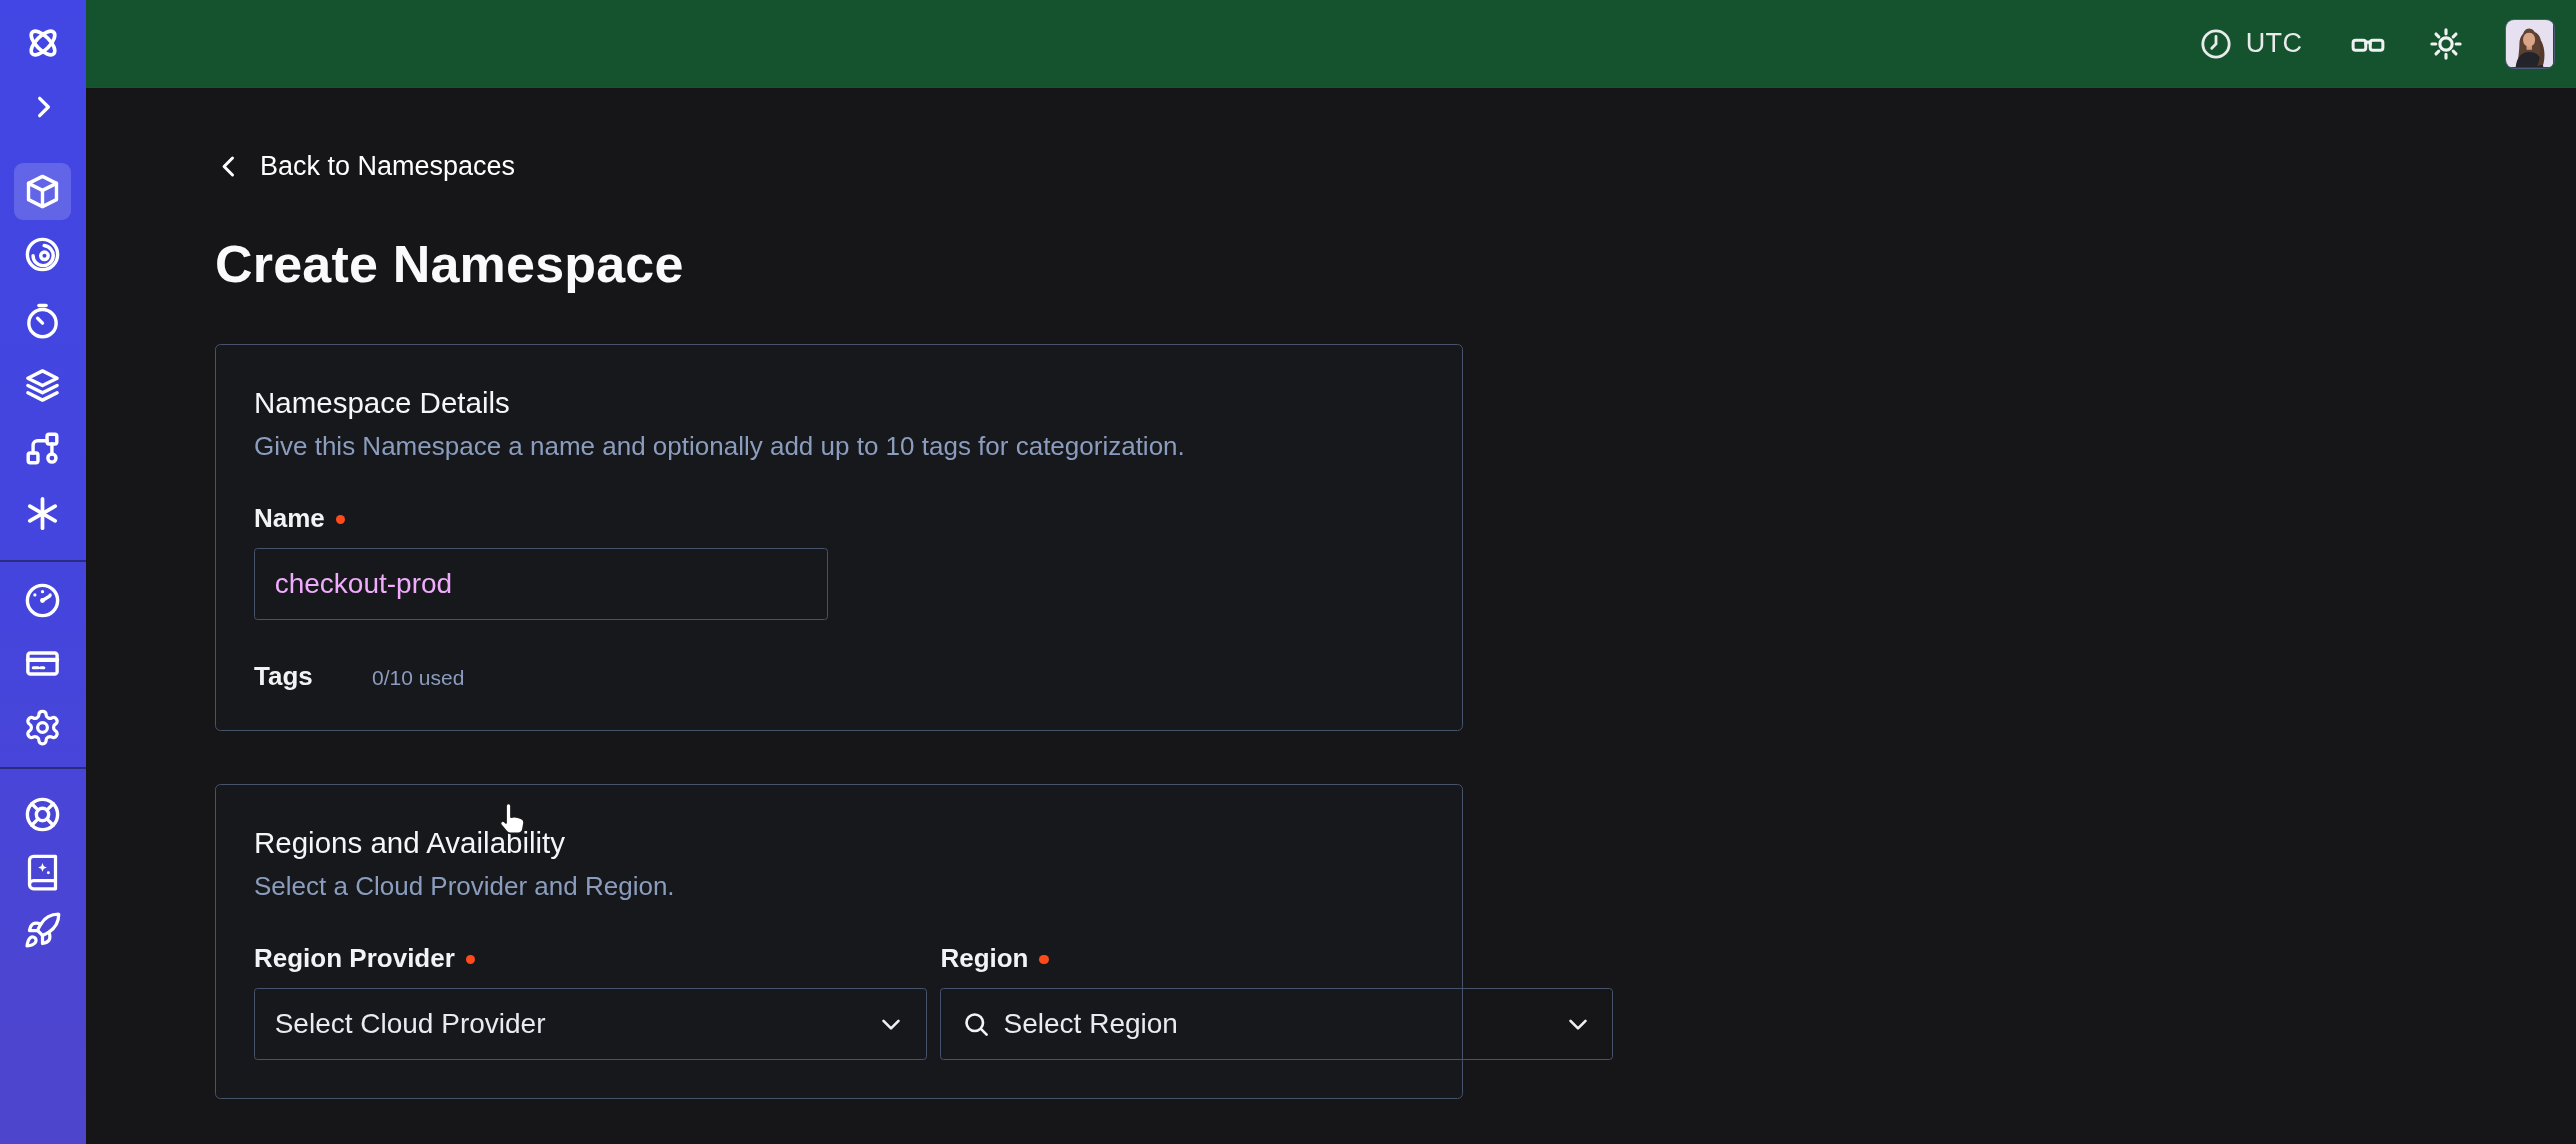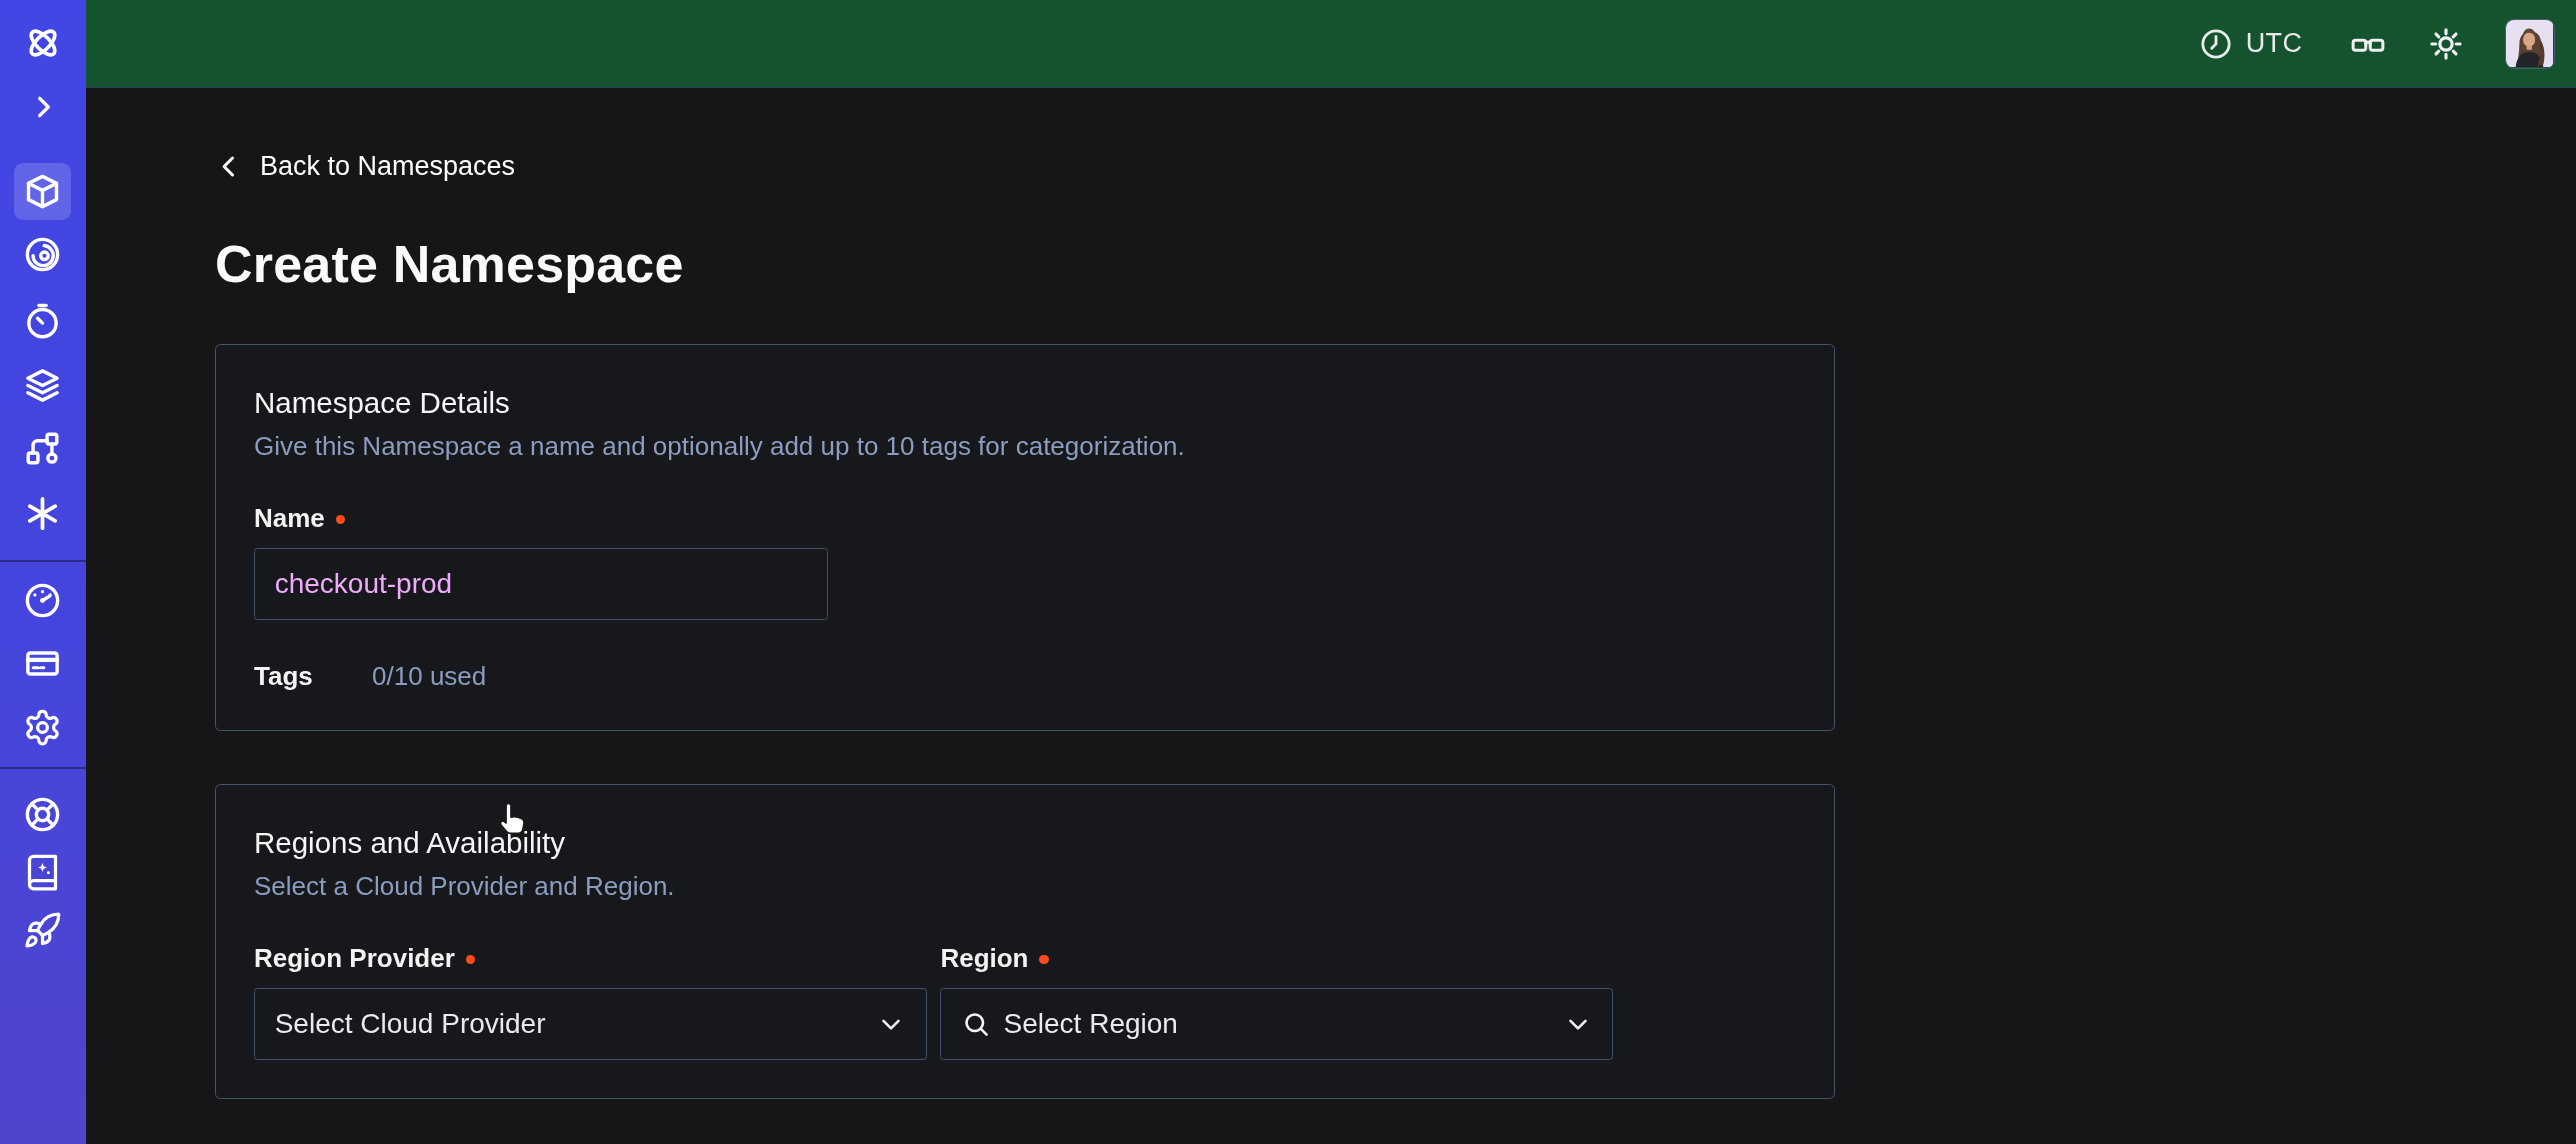--- a/index.html
+++ b/index.html
@@ -52,42 +52,42 @@
   }
   .back-link {
     margin-top: 62px; display: inline-flex; align-items: center; gap: 16px;
     color: #ffffff; font-size: 27px; font-weight: 500; cursor: pointer;
   }
   .page-title {
     margin-top: 50px; font-size: 52px; font-weight: 700; letter-spacing: 0.2px;
     color: #fafafc;
   }
   .card {
-    width: 1620px; margin-top: 50px;
+    width: 1248px; margin-top: 50px;
     background: #17181c;
     border: 1.8px solid #47526b; border-radius: 5.4px;
     padding: 41px 38px 38px 38px;
   }
   .card + .card { margin-top: 53px; }
   .card-title { font-size: 29.5px; font-weight: 500; color: #f5f6f8; }
   .card-subtitle { margin-top: 10.7px; font-size: 26px; color: #8b9dbe; }
   .field-label-row { margin-top: 41px; display: flex; align-items: center; }
   .field-label { font-size: 26px; font-weight: 600; color: #f2f3f5; }
   .required-dot {
     width: 9.8px; height: 9.8px; border-radius: 50%;
     background: #ff4a1a; margin-left: 10.7px; margin-top: 2.7px;
   }
   .text-input {
     margin-top: 14.3px; display: block; width: 574px; height: 72px;
     background: transparent; border: 1.8px solid #47526b; border-radius: 3.6px;
     color: #f0abfc; font-size: 28px; padding: 0 19.7px;
     font-family: "Liberation Sans", "DejaVu Sans", sans-serif; outline: none;
   }
   .tags-row { margin-top: 41px; display: flex; align-items: baseline; gap: 45px; }
-  .tags-usage { font-size: 26px; color: #8b9dbe; margin-left: 14.3px; }
+  .tags-usage { font-size: 21px; color: #8b9dbe; margin-left: 14.3px; }
   .btn-outline {
     margin-top: 21.5px; display: inline-flex; align-items: center; gap: 16px;
     height: 57px; padding: 0 27px;
     background: transparent; border: 1.8px solid #47526b; border-radius: 5.4px;
     color: #ffffff; font-size: 27px; font-weight: 500; cursor: pointer;
     font-family: "Liberation Sans", "DejaVu Sans", sans-serif;
   }
   .two-col { display: grid; grid-template-columns: 673px 673px; column-gap: 13.4px; }
   .select-box {
     margin-top: 14.3px; height: 72px; border: 1.8px solid #47526b; border-radius: 3.6px;

